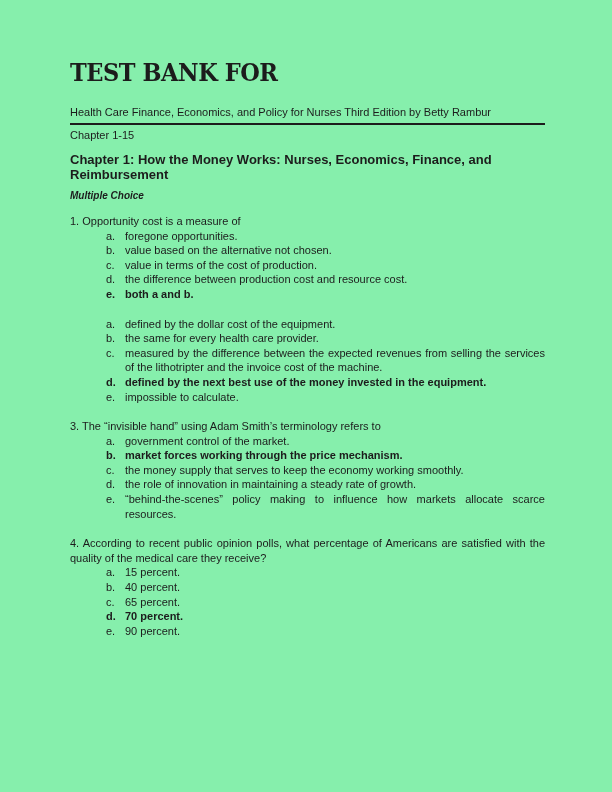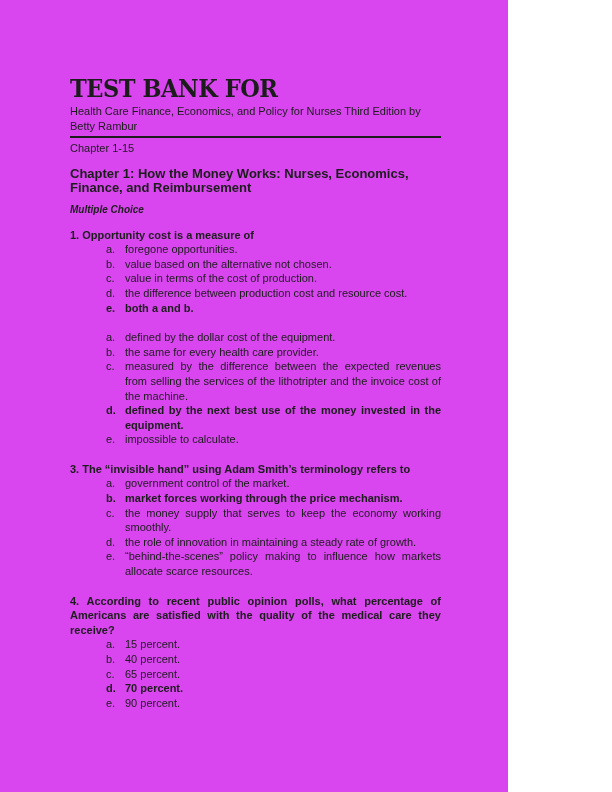--- a/index.html
+++ b/index.html
@@ -1,43 +1,43 @@
 <!DOCTYPE html>
 <html><head>
 <meta charset="utf-8">
 <style>
   html, body { margin: 0; padding: 0; background: #ffffff; }
 
   .page {
     position: relative;
-    width: 508px;
+    width: 612px;
     height: 792px;
     box-sizing: border-box;
-    background: #d946ef;
-    padding: 76px 67px 0 70px;
+    background: #86efac;
+    padding: 60px 67px 0 70px;
     font-family: "Liberation Sans", sans-serif;
     font-size: 11px;
     line-height: 14.6px;
     color: #1c1c1c;
     overflow: hidden;
   }
 
   .doc-title {
     font-family: "DejaVu Serif", serif;
     font-weight: bold;
     font-size: 25px;
     line-height: 25px;
     letter-spacing: -0.5px;
     margin: 0;
     transform: scaleX(0.9);
     transform-origin: 0 50%;
     white-space: nowrap;
   }
 
-  .subtitle { margin-top: 3px; }
+  .subtitle { margin-top: 20px; }
 
   .rule {
     height: 0;
     border-top: 2px solid #1c1c1c;
     margin-top: 3px;
   }
 
   .chapter-range { font-weight: normal; margin-top: 3px; }
 
   .chapter-heading {
@@ -51,21 +51,21 @@
     font-size: 10px;
     font-weight: bold;
     font-style: italic;
     margin: 7px 0 0 0;
     line-height: 14.6px;
   }
 
   .question { margin-top: 15px; }
   .question:first-child { margin-top: 10px; }
 
-  .q-text { margin: 0; text-align: justify; font-weight: bold; }
+  .q-text { margin: 0; text-align: justify; }
 
   .options {
     list-style: none;
     margin: 0;
     padding: 0 0 0 36px;
   }
 
   .option { display: flex; }
   .opt-letter { flex: 0 0 19px; }
   .opt-text { flex: 1 1 auto; text-align: justify; }

